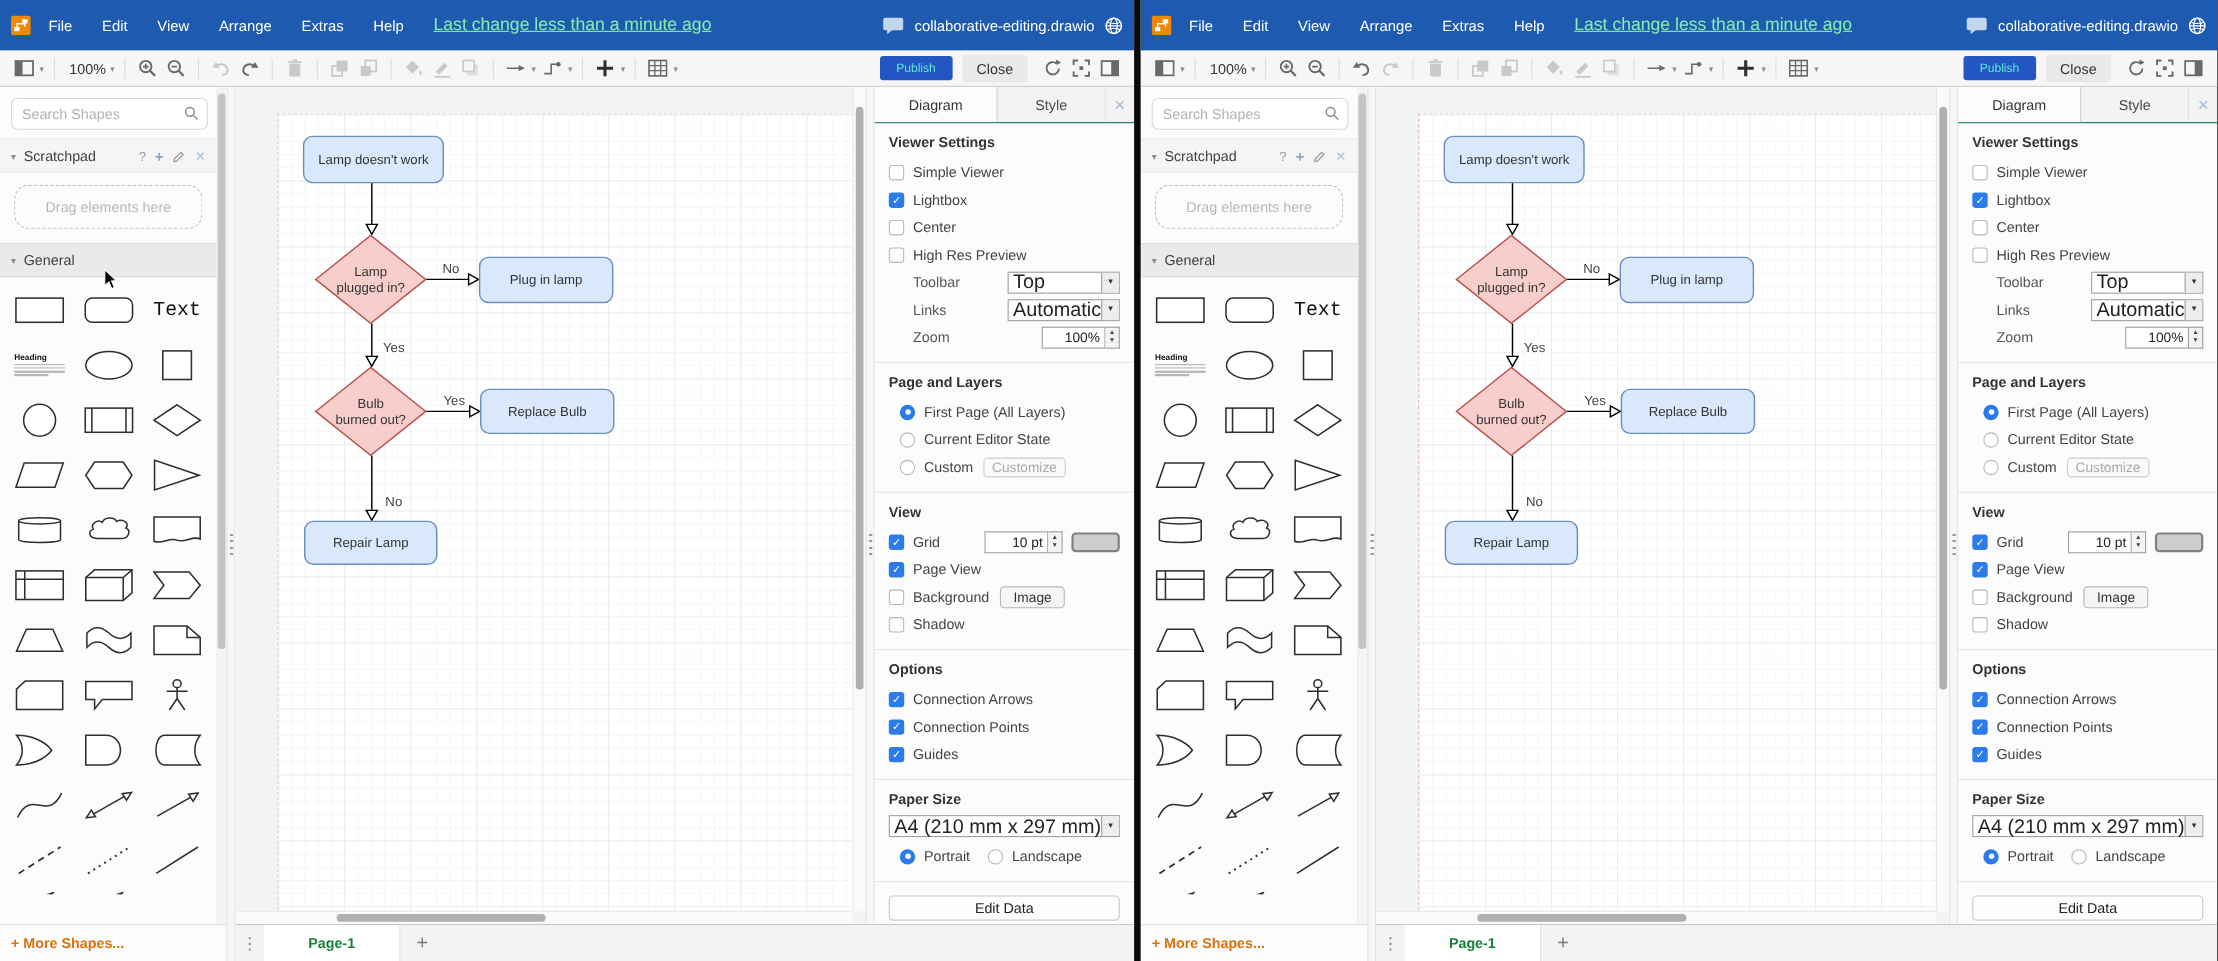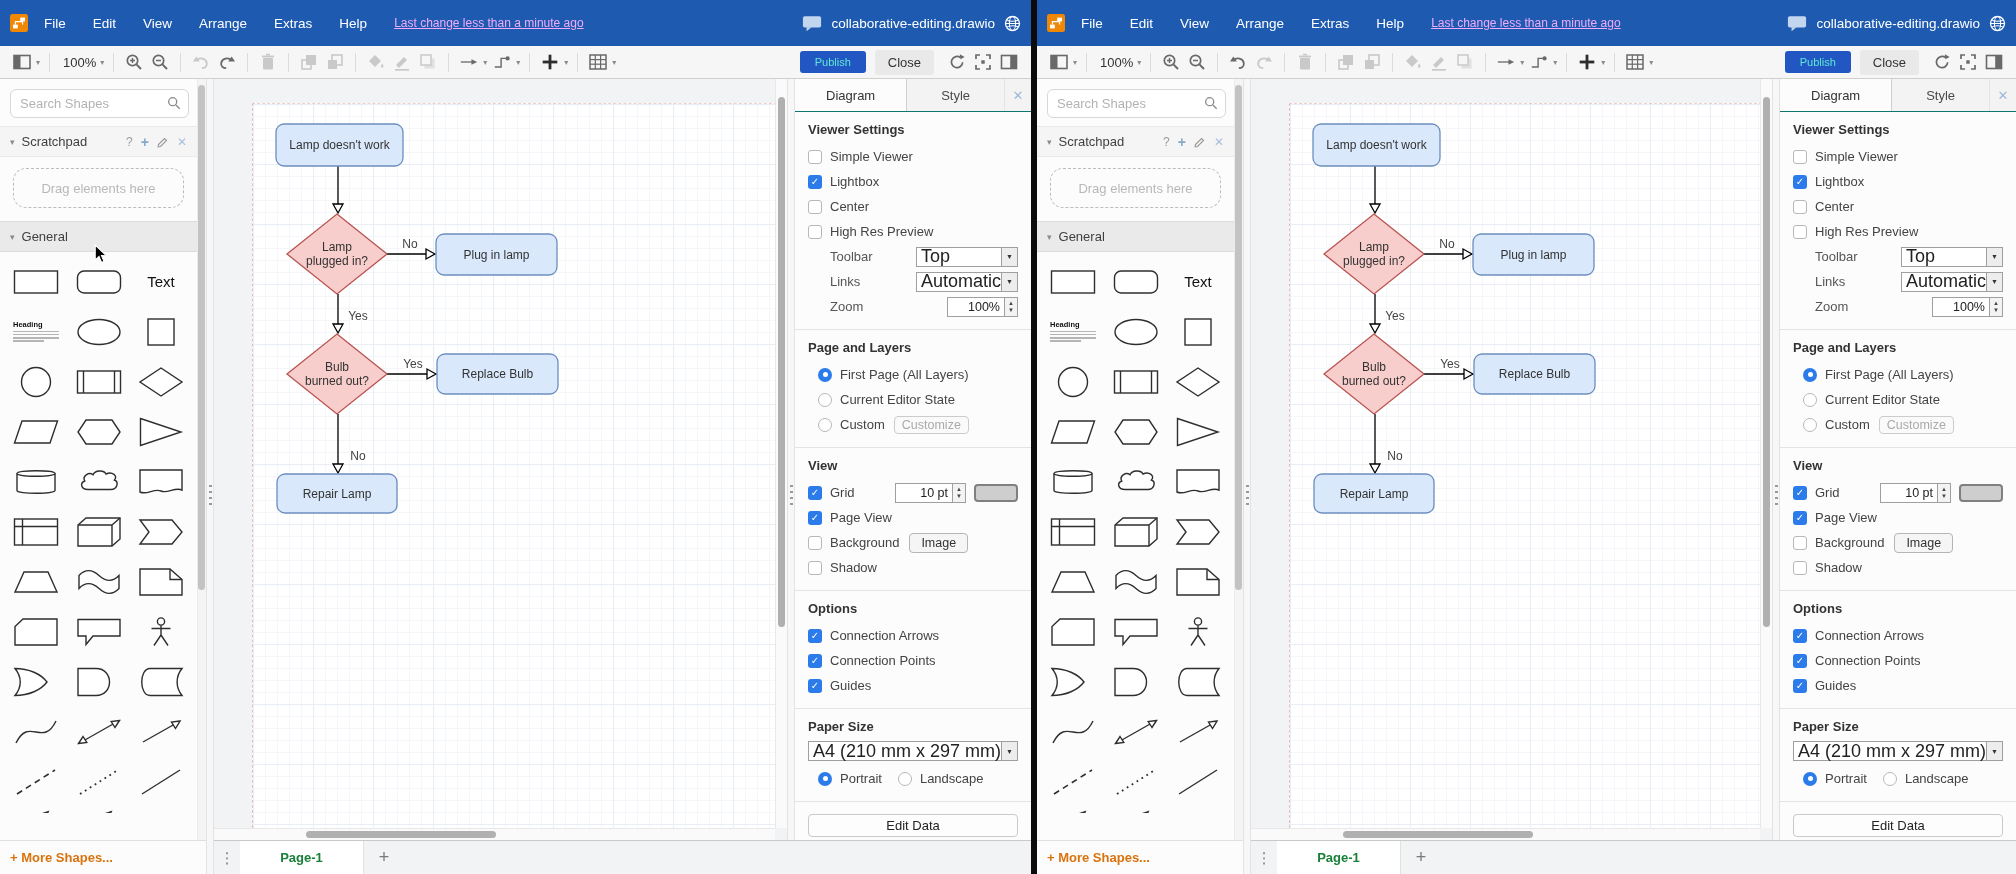--- a/index.html
+++ b/index.html
@@ -6,21 +6,21 @@
   *{box-sizing:border-box;font-family:"Liberation Sans",sans-serif;}
   #app{display:flex;width:2016px;height:874px;overflow:hidden;background:#0b0b0b;gap:6px;}
   .window{height:874px;background:#fff;display:flex;flex-direction:column;position:relative;overflow:hidden;}
   .win-a{width:1031px;}
   .win-b{width:979px;}
 
   
   .menubar{height:46px;background:#1e5bb0;display:flex;align-items:center;padding:0 10px;flex:0 0 auto;}
   .logo{width:18px;height:18px;margin-right:16px;display:inline-flex;}
   .mitem{color:#fff;font-size:13.5px;margin-right:27px;white-space:nowrap;}
-  .lastchange{color:#f0abfc;font-size:12px;text-decoration:underline;white-space:nowrap;}
+  .lastchange{color:#86efac;font-size:16px;text-decoration:underline;white-space:nowrap;}
   .mright{margin-left:auto;display:flex;align-items:center;gap:9px;color:#fff;font-size:13.5px;white-space:nowrap;}
   .mright .micon{display:inline-flex;width:20px;height:17px;}
   .mright .gicon{display:inline-flex;width:17px;height:17px;}
 
   
   .mtoolbar{height:33px;background:#f6f6f6;border-bottom:1px solid #cfcfcf;display:flex;align-items:center;padding:0 9px;flex:0 0 auto;}
   .tbi{display:inline-flex;width:18px;height:18px;margin:0 4px;color:#696969;align-items:center;justify-content:center;}
   .tbi.disabled{color:#c9c9c9;}
   .tbi svg{width:100%;height:100%;}
   .caret{font-size:8px;color:#8a8a8a;margin:0 2px 0 1px;}
@@ -46,21 +46,21 @@
   .arr{font-size:9px;color:#8b8b8b;margin-right:7px;}
   .spicons{margin-left:auto;display:flex;gap:8px;align-items:center;font-size:12px;line-height:1;}
   .sp-q{color:#9a9a9a;}
   .sp-p{color:#87a7c7;font-size:14px;font-weight:bold;}
   .sp-e{color:#9a9a9a;display:inline-flex;width:12px;height:12px;}
   .sp-x{color:#a5c0dd;font-size:12px;}
   .dragzone{margin:11px 13px 13px;height:40px;border:1.5px dashed #bcbcbc;border-radius:13px;display:flex;align-items:center;justify-content:center;color:#b8b8b8;font-size:13px;}
   .shapes{display:grid;grid-template-columns:repeat(3,46px);justify-content:space-between;padding:13px 13px 0;row-gap:17px;}
   .cell{width:46px;height:33px;display:flex;align-items:center;justify-content:center;}
   .cell svg{width:46px;height:32px;overflow:visible;}
-  .cell-text{font-size:15px;color:#111;}
+  .cell-text{font-size:18px;color:#111;font-family:Liberation Mono, monospace;}
   .mini-heading{width:46px;}
   .mh-t{font-size:7.5px;font-weight:bold;color:#111;margin-bottom:2px;}
   .mh-l{height:1.5px;background:#b5b5b5;margin:1.6px 0;width:100%;}
   .mh-l.short{width:68%;}
   .clipped{height:15px;overflow:hidden;padding:6px 13px 0;display:grid;grid-template-columns:repeat(3,46px);justify-content:space-between;}
   .footer{height:34px;flex:0 0 auto;border-top:1px solid #e0e0e0;display:flex;align-items:center;padding:0 10px;color:#d9730d;font-weight:bold;font-size:13px;background:#fcfcfc;}
 
   .gutter{width:8px;flex:0 0 auto;background:#f7f7f7;border-left:1px solid #e3e3e3;border-right:1px solid #e3e3e3;position:relative;}
   .gutter .dots{position:absolute;top:406px;left:2px;width:3px;height:20px;background:repeating-linear-gradient(#9a9a9a 0 2px,transparent 2px 6px);}
 

